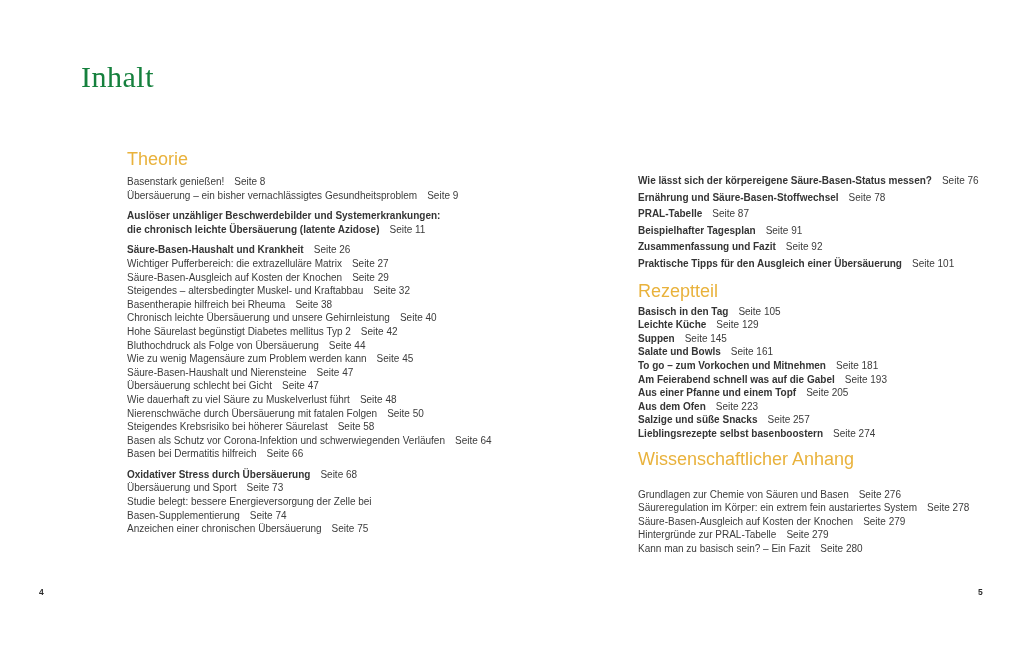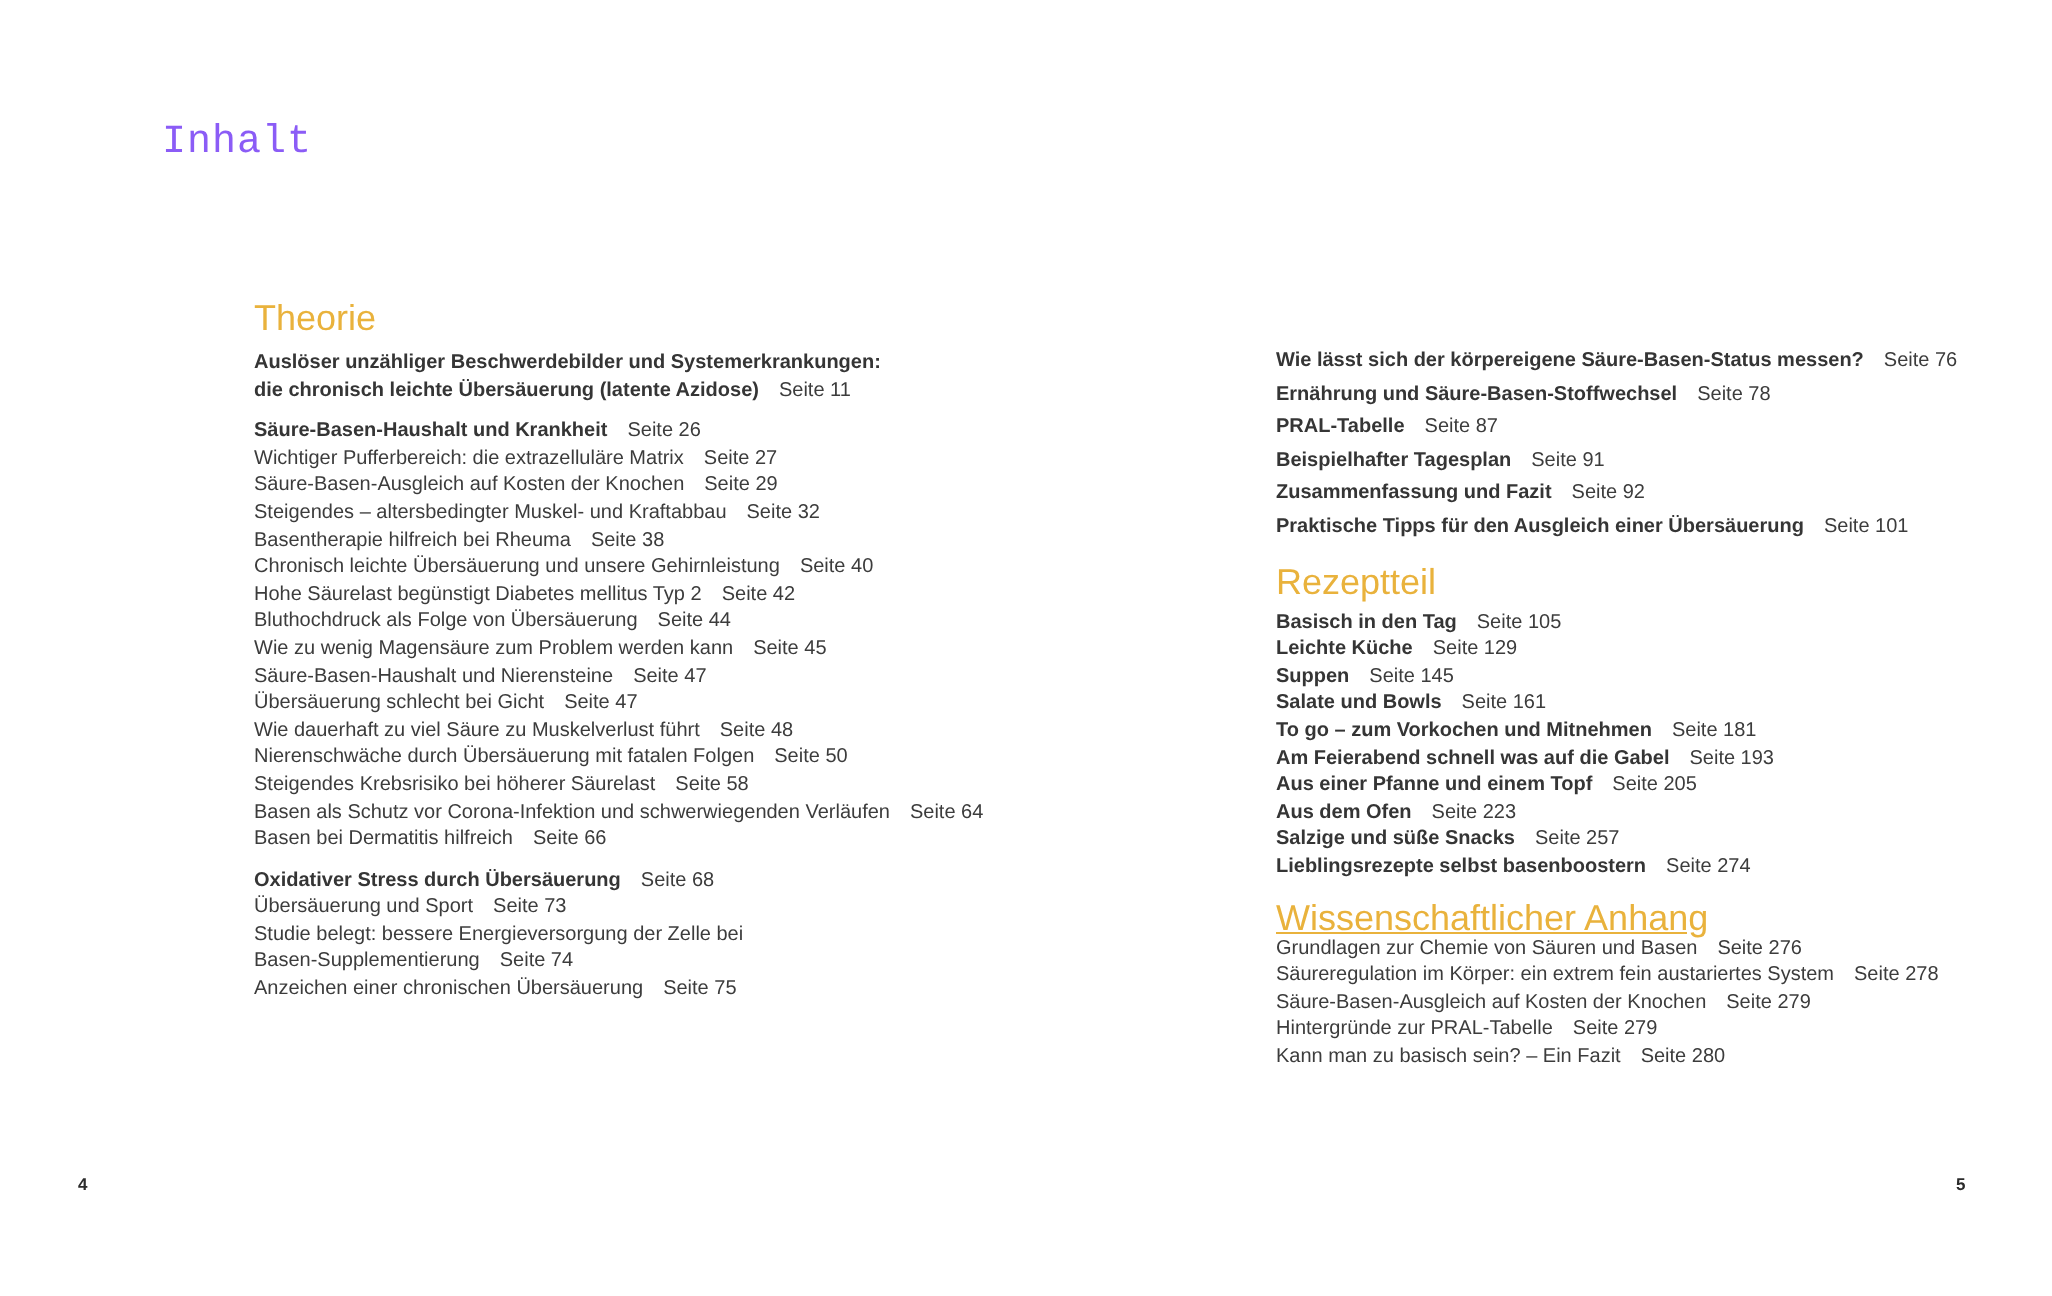--- a/index.html
+++ b/index.html
@@ -13,43 +13,43 @@
     height: 648px;
     background: #ffffff;
     overflow: hidden;
     font-family: "Liberation Sans", sans-serif;
     color: #3c3c3c;
   }
   .page-title {
     position: absolute;
     left: 81px;
     top: 60px;
-    font-size: 20px;
+    font-size: 30px;
     font-weight: 400;
     letter-spacing: 0.5px;
-    color: #8b5cf6;
-    font-family: Liberation Mono, monospace;
+    color: #15803d;
+    font-family: Liberation Serif, serif;
   }
   .toc-column {
     position: absolute;
     font-size: 10px;
     line-height: 13.6px;
   }
   .toc-column.left  { left: 127px; top: 151px; width: 395px; }
   .toc-column.right { left: 638px; top: 174px; width: 380px; }
 
   .section-heading {
     font-size: 18px;
     line-height: 16px;
     color: #e9b23c;
     font-weight: 400;
     margin-bottom: 8px;
   }
   .toc-column.right .section-heading.h-rezeptteil { margin-top: 12px; margin-bottom: 6px; }
-  .toc-column.right .section-heading.h-anhang     { margin-top: 10px; margin-bottom: 1px; text-decoration: underline; }
+  .toc-column.right .section-heading.h-anhang     { margin-top: 10px; margin-bottom: 21px; }
 
   .entry-group + .entry-group { margin-top: 7px; }
   .toc-column.right .spaced .entry-group + .entry-group { margin-top: 3px; }
 
   .toc-entry { white-space: nowrap; }
   .toc-entry.bold { font-weight: 700; color: #353535; }
   .page-ref {
     font-weight: 400;
     color: #3c3c3c;
     margin-left: 10px;
@@ -65,20 +65,24 @@
 </style>
 </head>
 <body>
 
 <div class="spread">
   <div class="page-title">Inhalt</div>
 
   <div class="toc-column left">
       <div class="toc-section">
         <div class="section-heading h-theorie">Theorie</div>
+        <div class="entry-group">
+          <div class="toc-entry"><span>Basenstark genießen!</span><span class="page-ref">Seite 8</span></div>
+          <div class="toc-entry"><span>Übersäuerung – ein bisher vernachlässigtes Gesundheitsproblem</span><span class="page-ref">Seite 9</span></div>
+        </div>
         <div class="entry-group">
           <div class="toc-entry bold"><span>Auslöser unzähliger Beschwerdebilder und Systemerkrankungen:</span></div>
           <div class="toc-entry bold"><span>die chronisch leichte Übersäuerung (latente Azidose)</span><span class="page-ref">Seite 11</span></div>
         </div>
         <div class="entry-group">
           <div class="toc-entry bold"><span>Säure-Basen-Haushalt und Krankheit</span><span class="page-ref">Seite 26</span></div>
           <div class="toc-entry"><span>Wichtiger Pufferbereich: die extrazelluläre Matrix</span><span class="page-ref">Seite 27</span></div>
           <div class="toc-entry"><span>Säure-Basen-Ausgleich auf Kosten der Knochen</span><span class="page-ref">Seite 29</span></div>
           <div class="toc-entry"><span>Steigendes – altersbedingter Muskel- und Kraftabbau</span><span class="page-ref">Seite 32</span></div>
           <div class="toc-entry"><span>Basentherapie hilfreich bei Rheuma</span><span class="page-ref">Seite 38</span></div>

